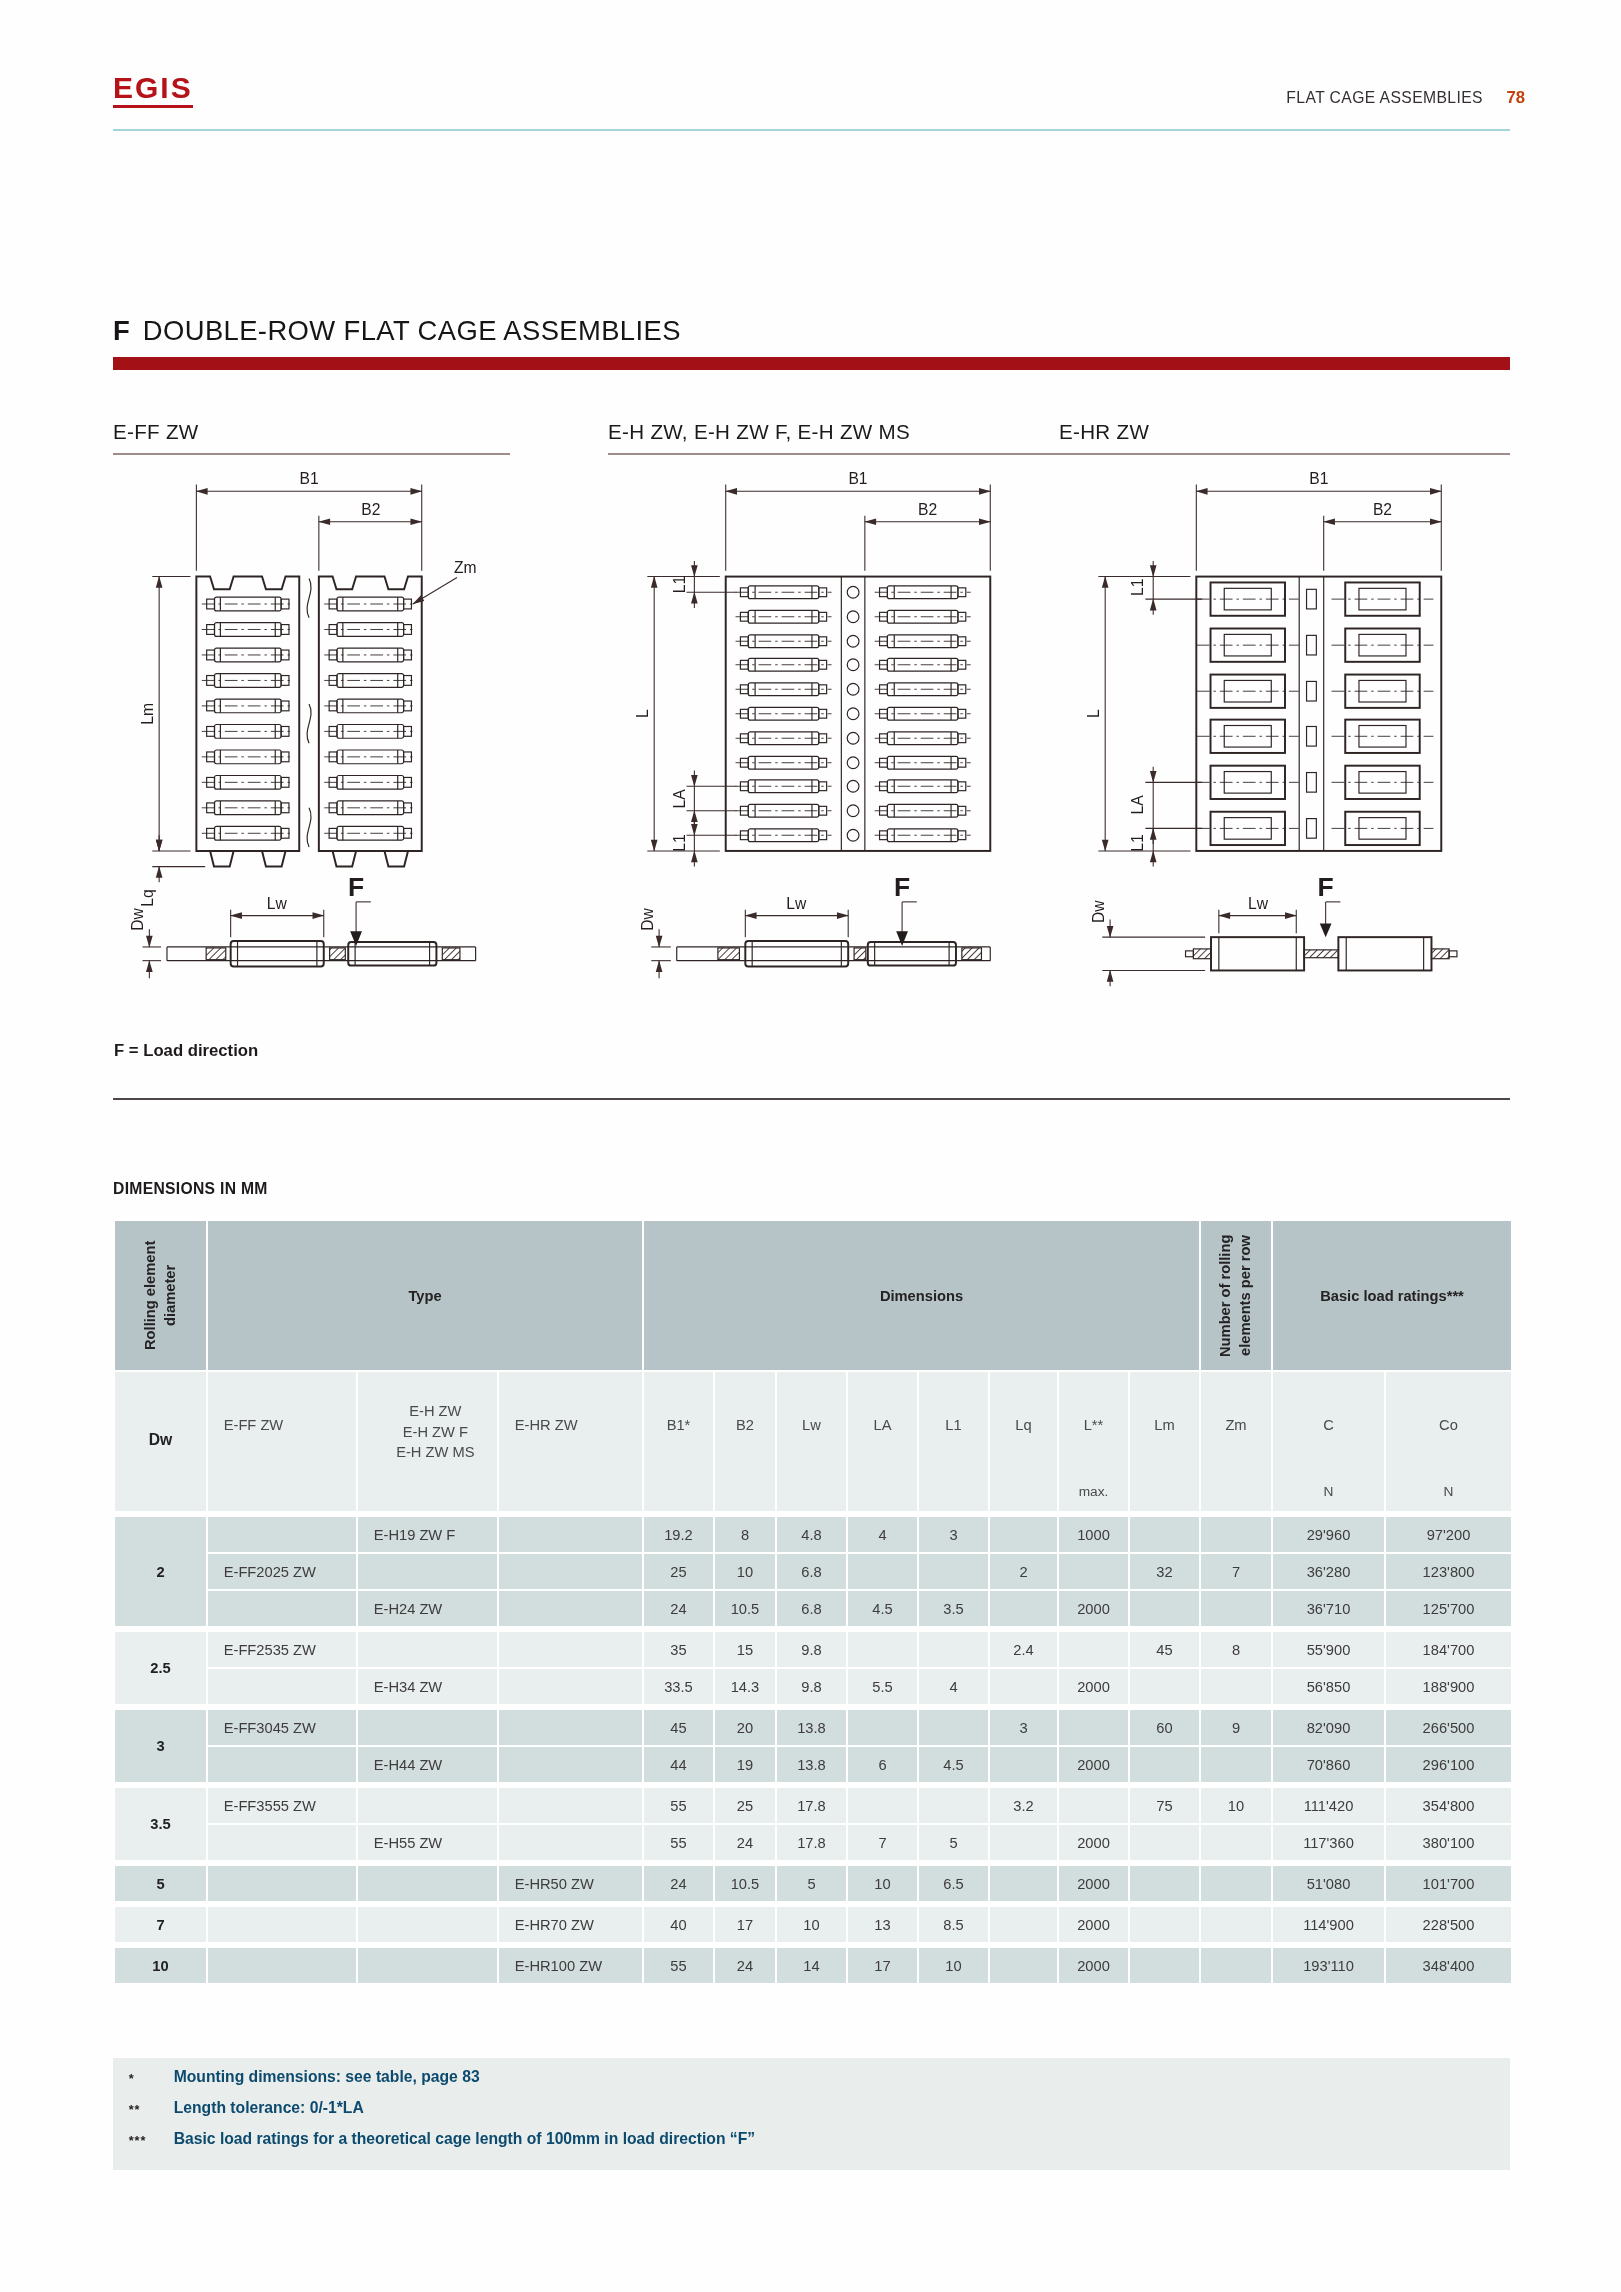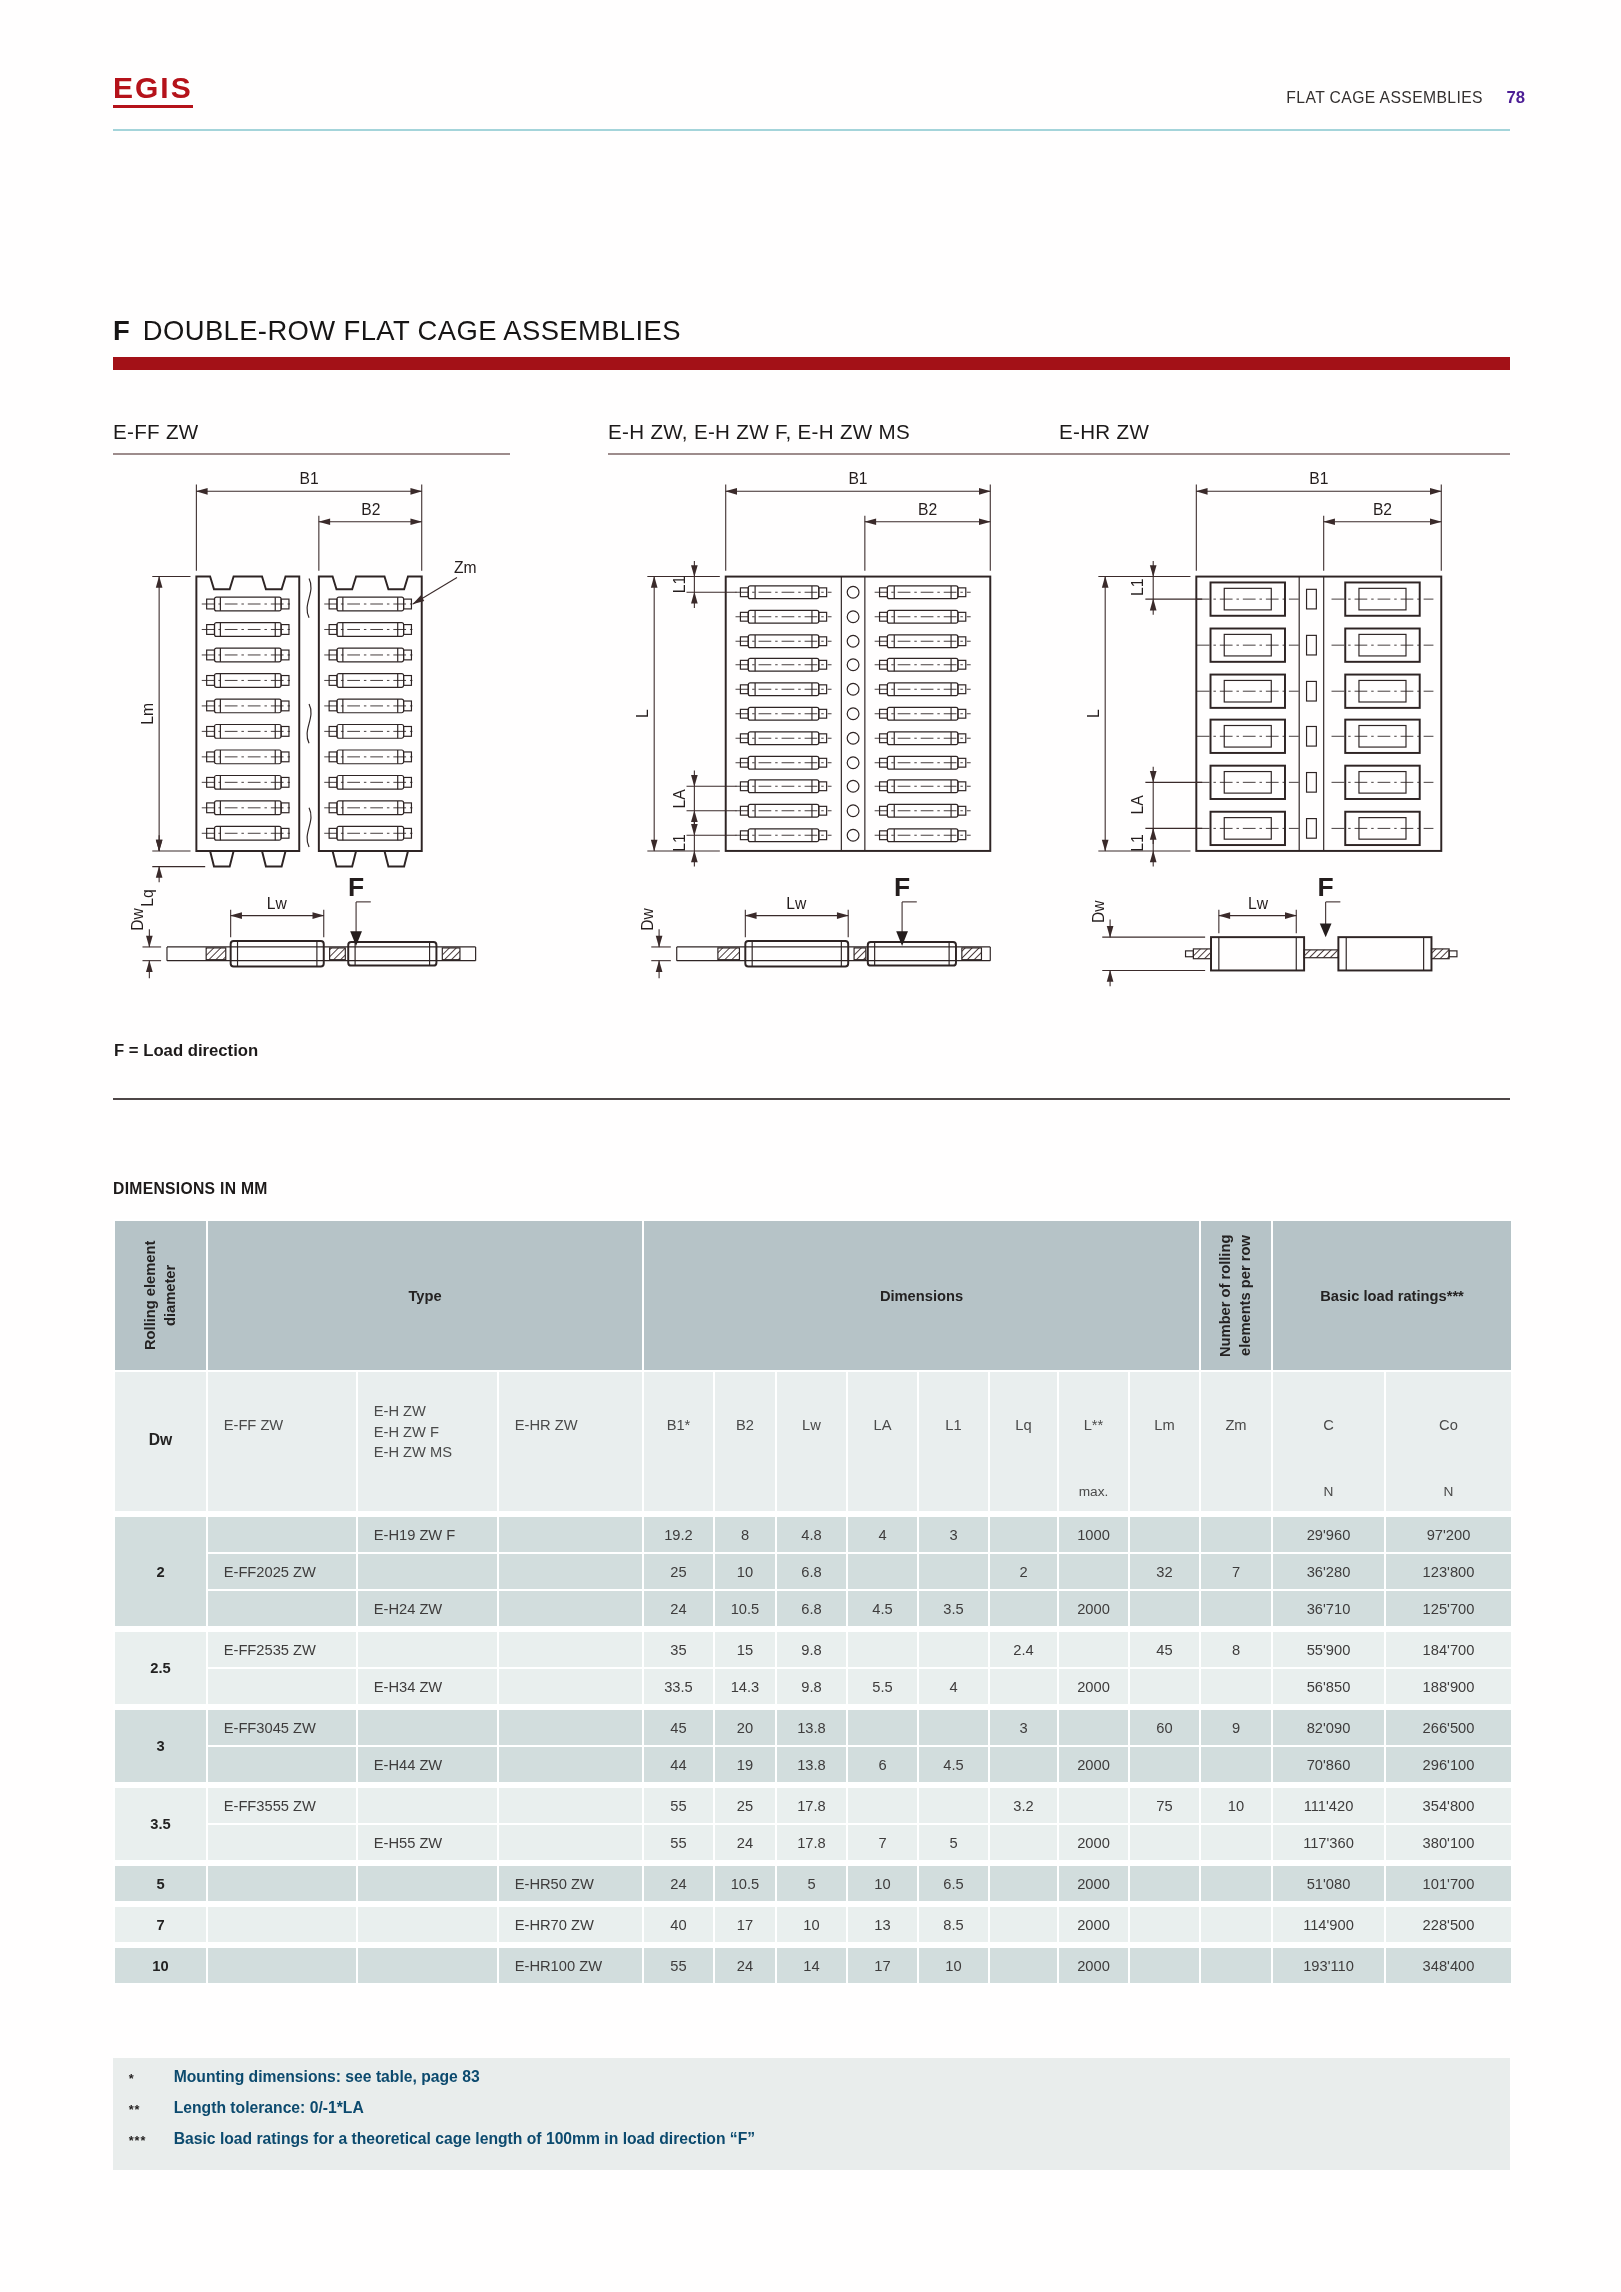--- a/index.html
+++ b/index.html
@@ -6,21 +6,21 @@
   html,body{margin:0;padding:0;background:#e8e8e8;}
   .page{position:relative;width:1621px;height:2293px;background:#fffefe;margin:0 auto;
         font-family:"Liberation Sans",sans-serif;overflow:hidden;padding-left:16px;}
 
   
   .brand{position:absolute;left:113px;top:73px;font-size:30px;font-weight:800;
          color:#b5121a;letter-spacing:2px;border-bottom:3.9px solid #b5121a;
          padding-bottom:2px;line-height:1;}
   .header-right{position:absolute;top:88px;right:112px;display:flex;gap:23.5px;align-items:baseline;}
   .header-section{font-size:15.7px;color:#34302f;letter-spacing:0.4px;}
-  .header-page{font-size:16.7px;font-weight:bold;color:#4c1d95;}
+  .header-page{font-size:16.7px;font-weight:bold;color:#c2410c;}
   .header-rule{position:absolute;left:113px;width:1397px;top:129px;height:2px;background:#a4d4da;}
 
   
   .doc-title{position:absolute;left:113px;top:315px;font-size:27.4px;color:#171515;letter-spacing:0.4px;}
   .doc-title .pfx{font-weight:bold;margin-right:12.7px;}
   .red-bar{position:absolute;left:113px;top:357px;width:1397px;height:12.7px;background:#a31117;}
 
   
   .panel{position:absolute;top:420px;}
   .p1{left:113px;width:397px;}
@@ -48,21 +48,21 @@
              table-layout:fixed;font-size:14.7px;}
   .dim-table th,.dim-table td{border:2.9px solid #fff;padding:0;}
   .hdark{background:#b6c3c7;font-weight:bold;color:#242222;font-size:14.7px;text-align:center;}
   tr.h1 th{height:149px;}
   .vrot{writing-mode:vertical-rl;transform:rotate(180deg);font-weight:bold;font-size:14.7px;
         color:#242222;line-height:1.35;height:129px;margin:0 auto;text-align:center;}
   tr.h2row th{height:139px;position:relative;vertical-align:top;background:#e9eeee;font-weight:normal;}
   .h2main{margin-top:45px;text-align:center;color:#4a4a4a;font-size:14.7px;}
   .h2main.tl{text-align:left;padding-left:15.7px;}
   .h2main.bold{font-weight:bold;color:#232222;font-size:15.7px;margin-top:59px;}
-  .h2main.lines{margin-top:29px;line-height:1.4;}
+  .h2main.lines{margin-top:29px;line-height:1.4;text-align:center;}
   .h2sub{position:absolute;bottom:11.8px;left:0;right:0;text-align:center;color:#4a4a4a;font-size:13.7px;}
   .dim-table tbody td{height:35px;text-align:center;color:#3e3c3c;}
   .dim-table td.type-cell{text-align:left;padding-left:15.7px;}
   .dim-table td.dw{font-weight:bold;color:#232222;}
   tr.dark td{background:#d2dddd;}
   tr.light td{background:#e9efee;}
   tr.gstart td{border-top:6.9px solid #fff;}
 
   
   .footnotes{position:absolute;left:113px;top:2058px;width:1397px;height:112px;background:#e9edec;

